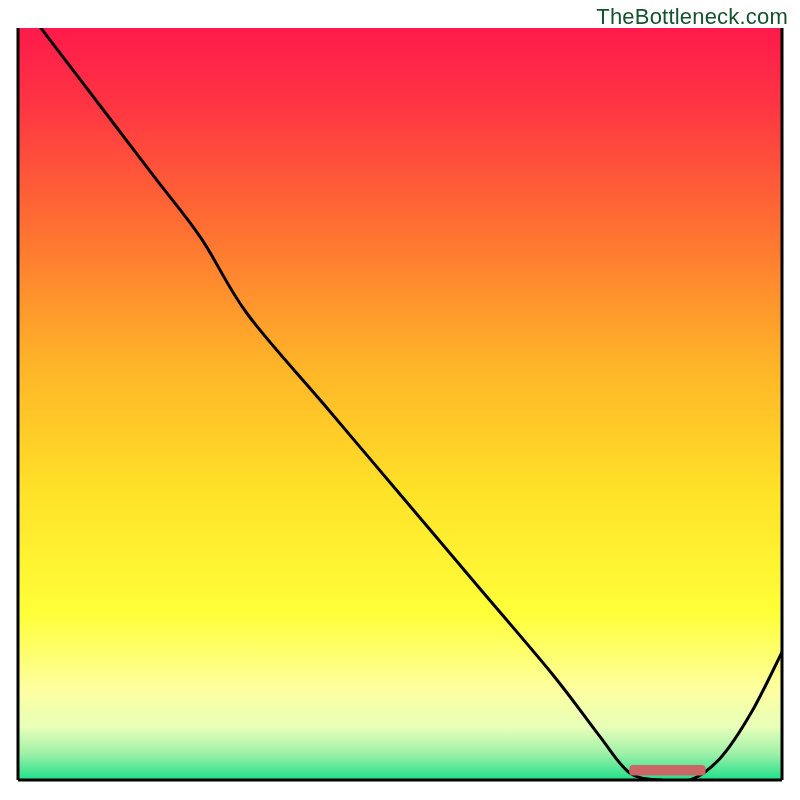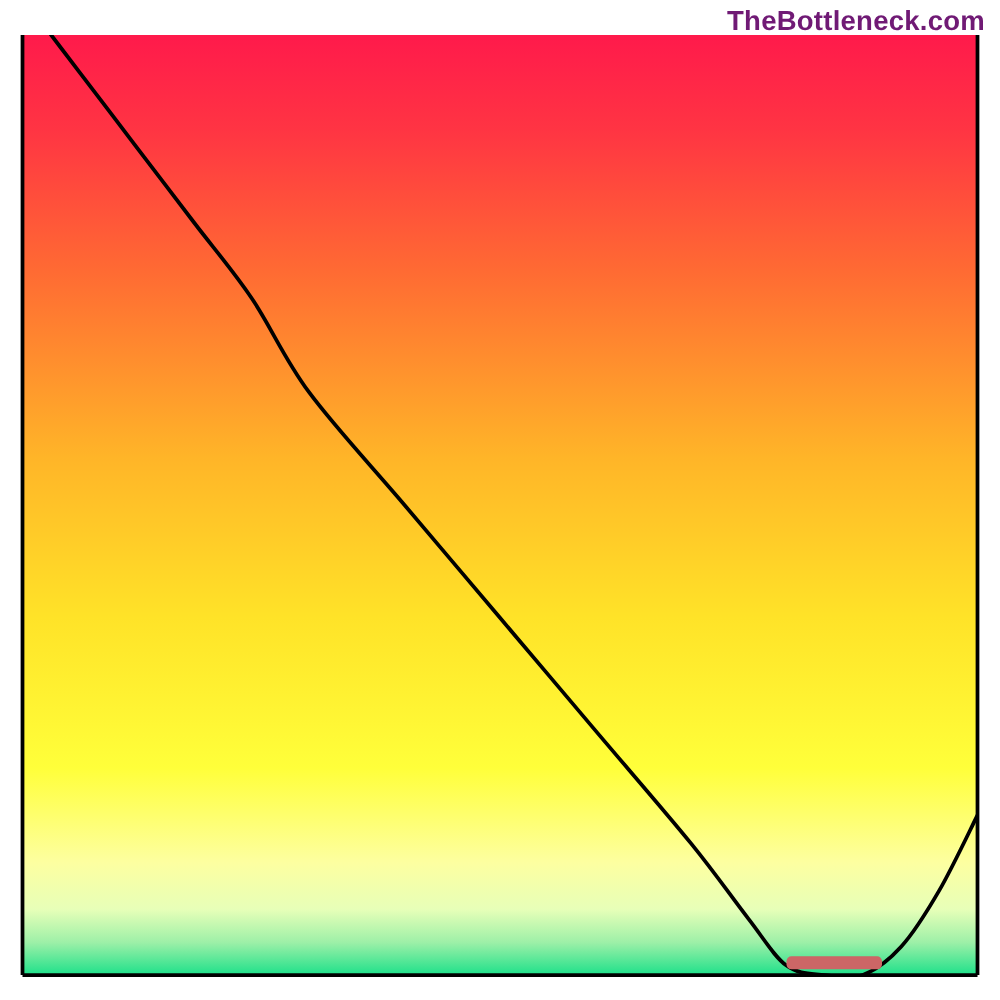--- a/index.html
+++ b/index.html
@@ -13,23 +13,23 @@
   }
   .stage {
     position: relative;
     width: 800px;
     height: 800px;
   }
   .watermark {
     position: absolute;
     top: 4px;
     right: 12px;
-    color: #701a75;
+    color: #14532d;
     font-size: 22px;
-    font-weight: 700;
+    font-weight: 400;
     letter-spacing: 0.2px;
     z-index: 40;
   }
   svg {
     position: absolute;
     top: 0;
     left: 0;
   }
 </style>
 </head>

